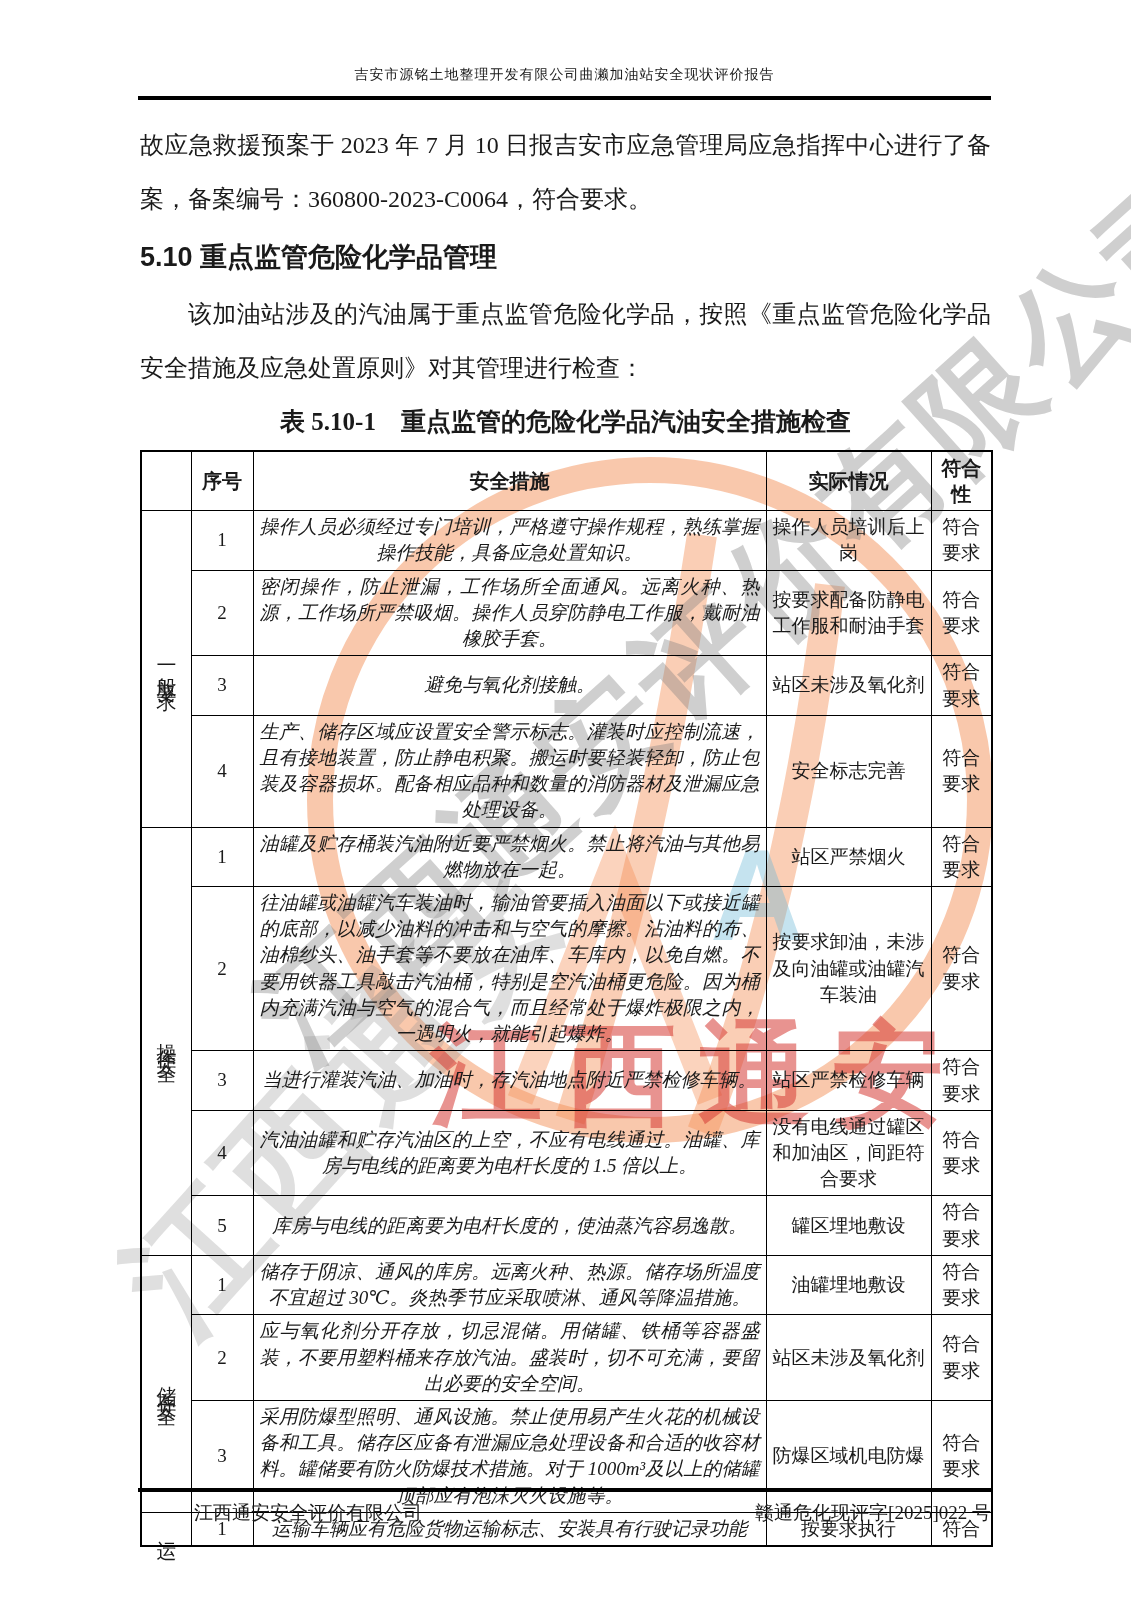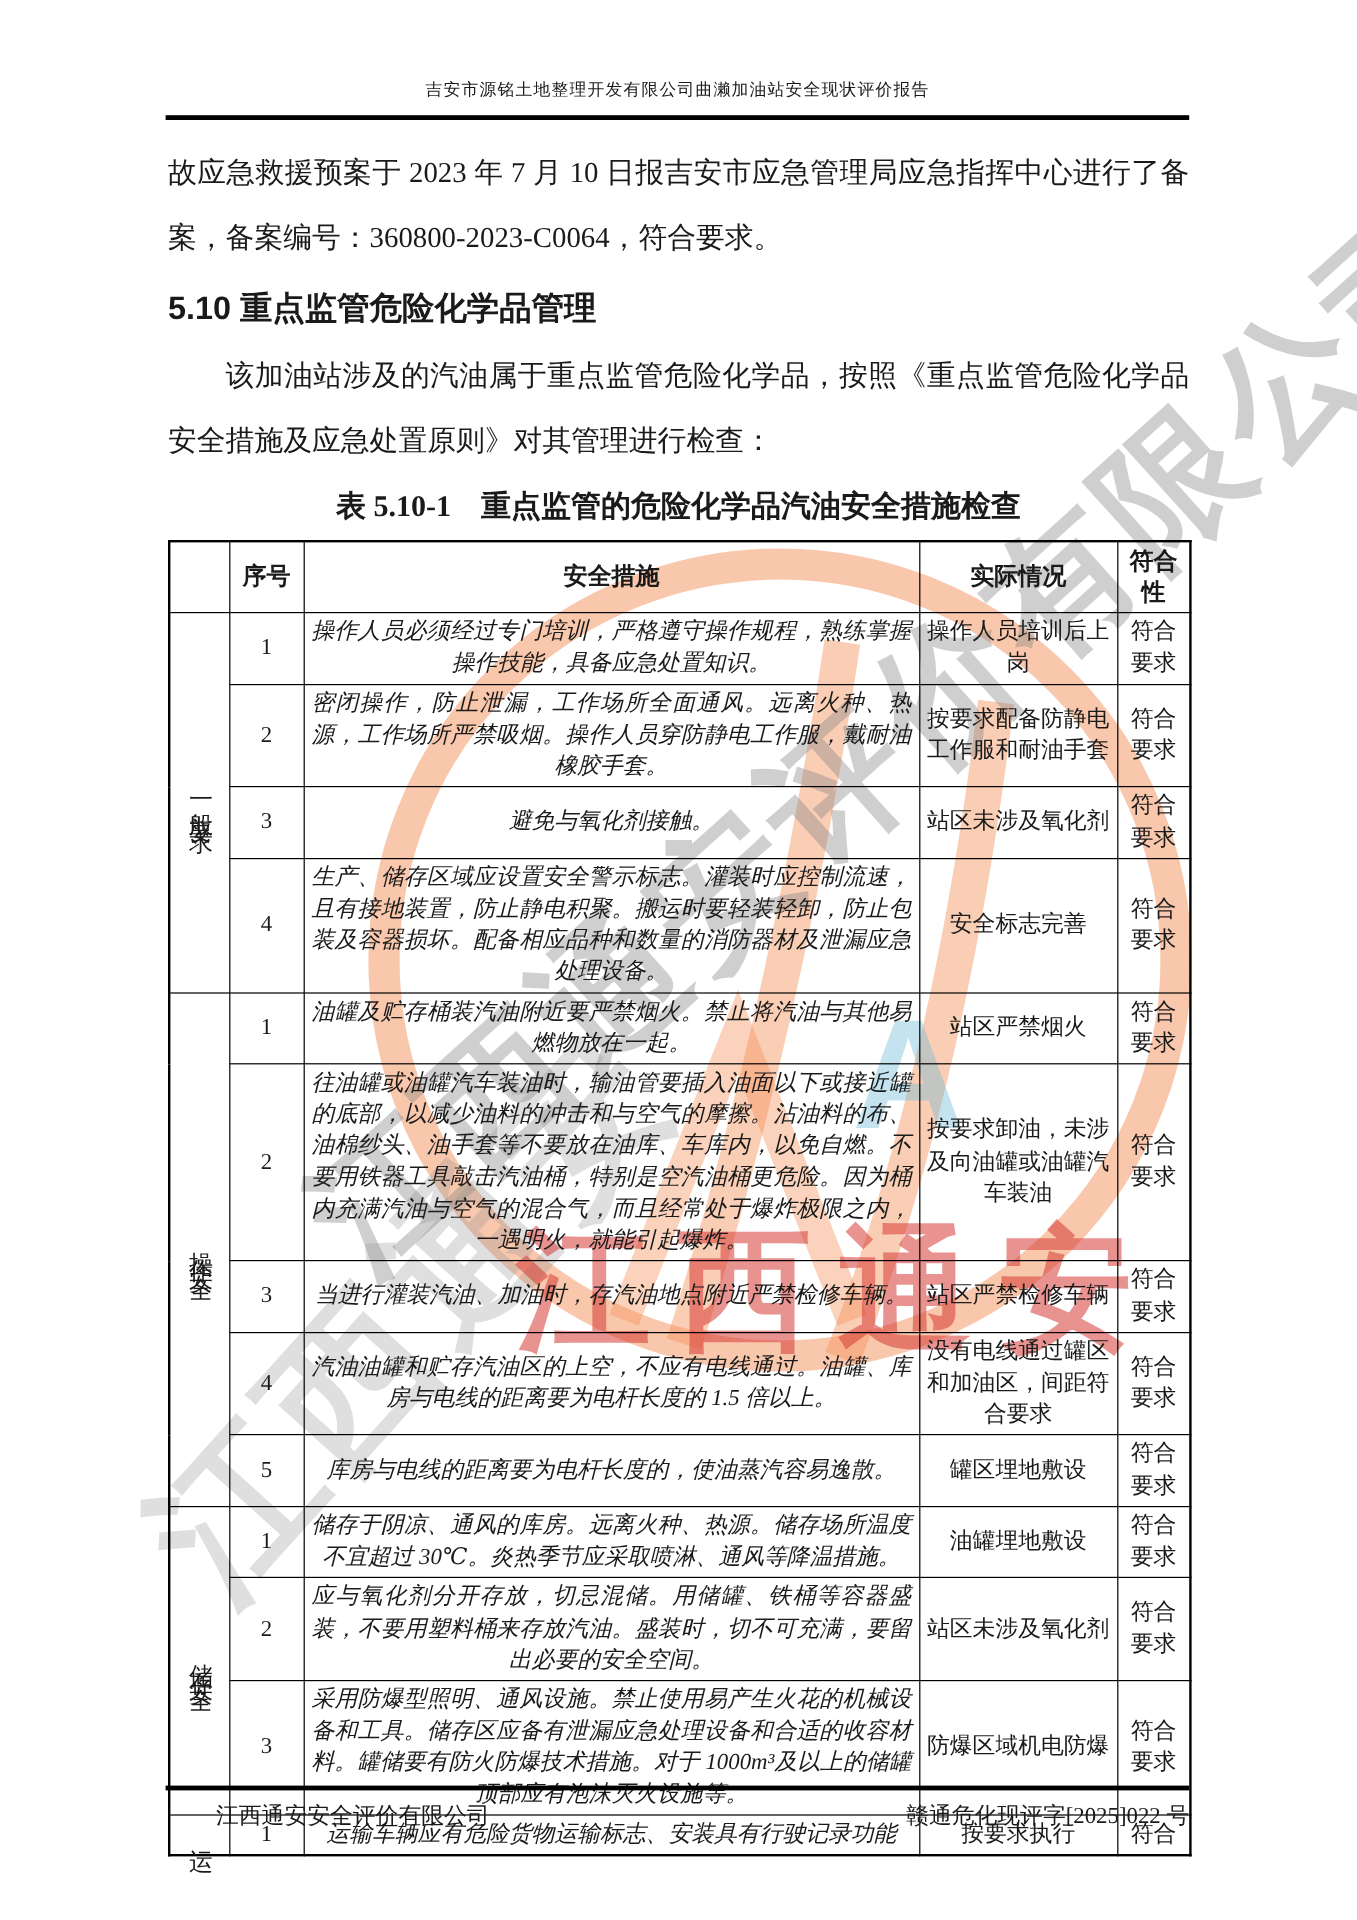--- a/index.html
+++ b/index.html
@@ -82,21 +82,21 @@
     text-align:center;font-size:19px;
   }
   .footer-rule{
     position:absolute;left:138px;top:1488px;width:853px;height:0;
     border-top:4px solid #000;
   }
   .doc-footer{
     position:absolute;left:140px;top:1500px;width:851px;
     display:flex;justify-content:space-between;font-size:19px;
   }
-  .doc-footer .left{padding-left:40px;}
+  .doc-footer .left{padding-left:54px;}
 </style>
 </head>
 <body>
 
 <div class="page">
 
   <div class="wm-layer">
     <svg class="wm-logo" width="760" height="760" viewBox="0 0 760 760">
       <circle cx="380" cy="380" r="330" fill="none" stroke="rgba(244,146,90,0.50)" stroke-width="26"></circle>
       <path d="M300,700 Q385,430 432,115" fill="none" stroke="rgba(244,146,90,0.45)" stroke-width="30"></path>

